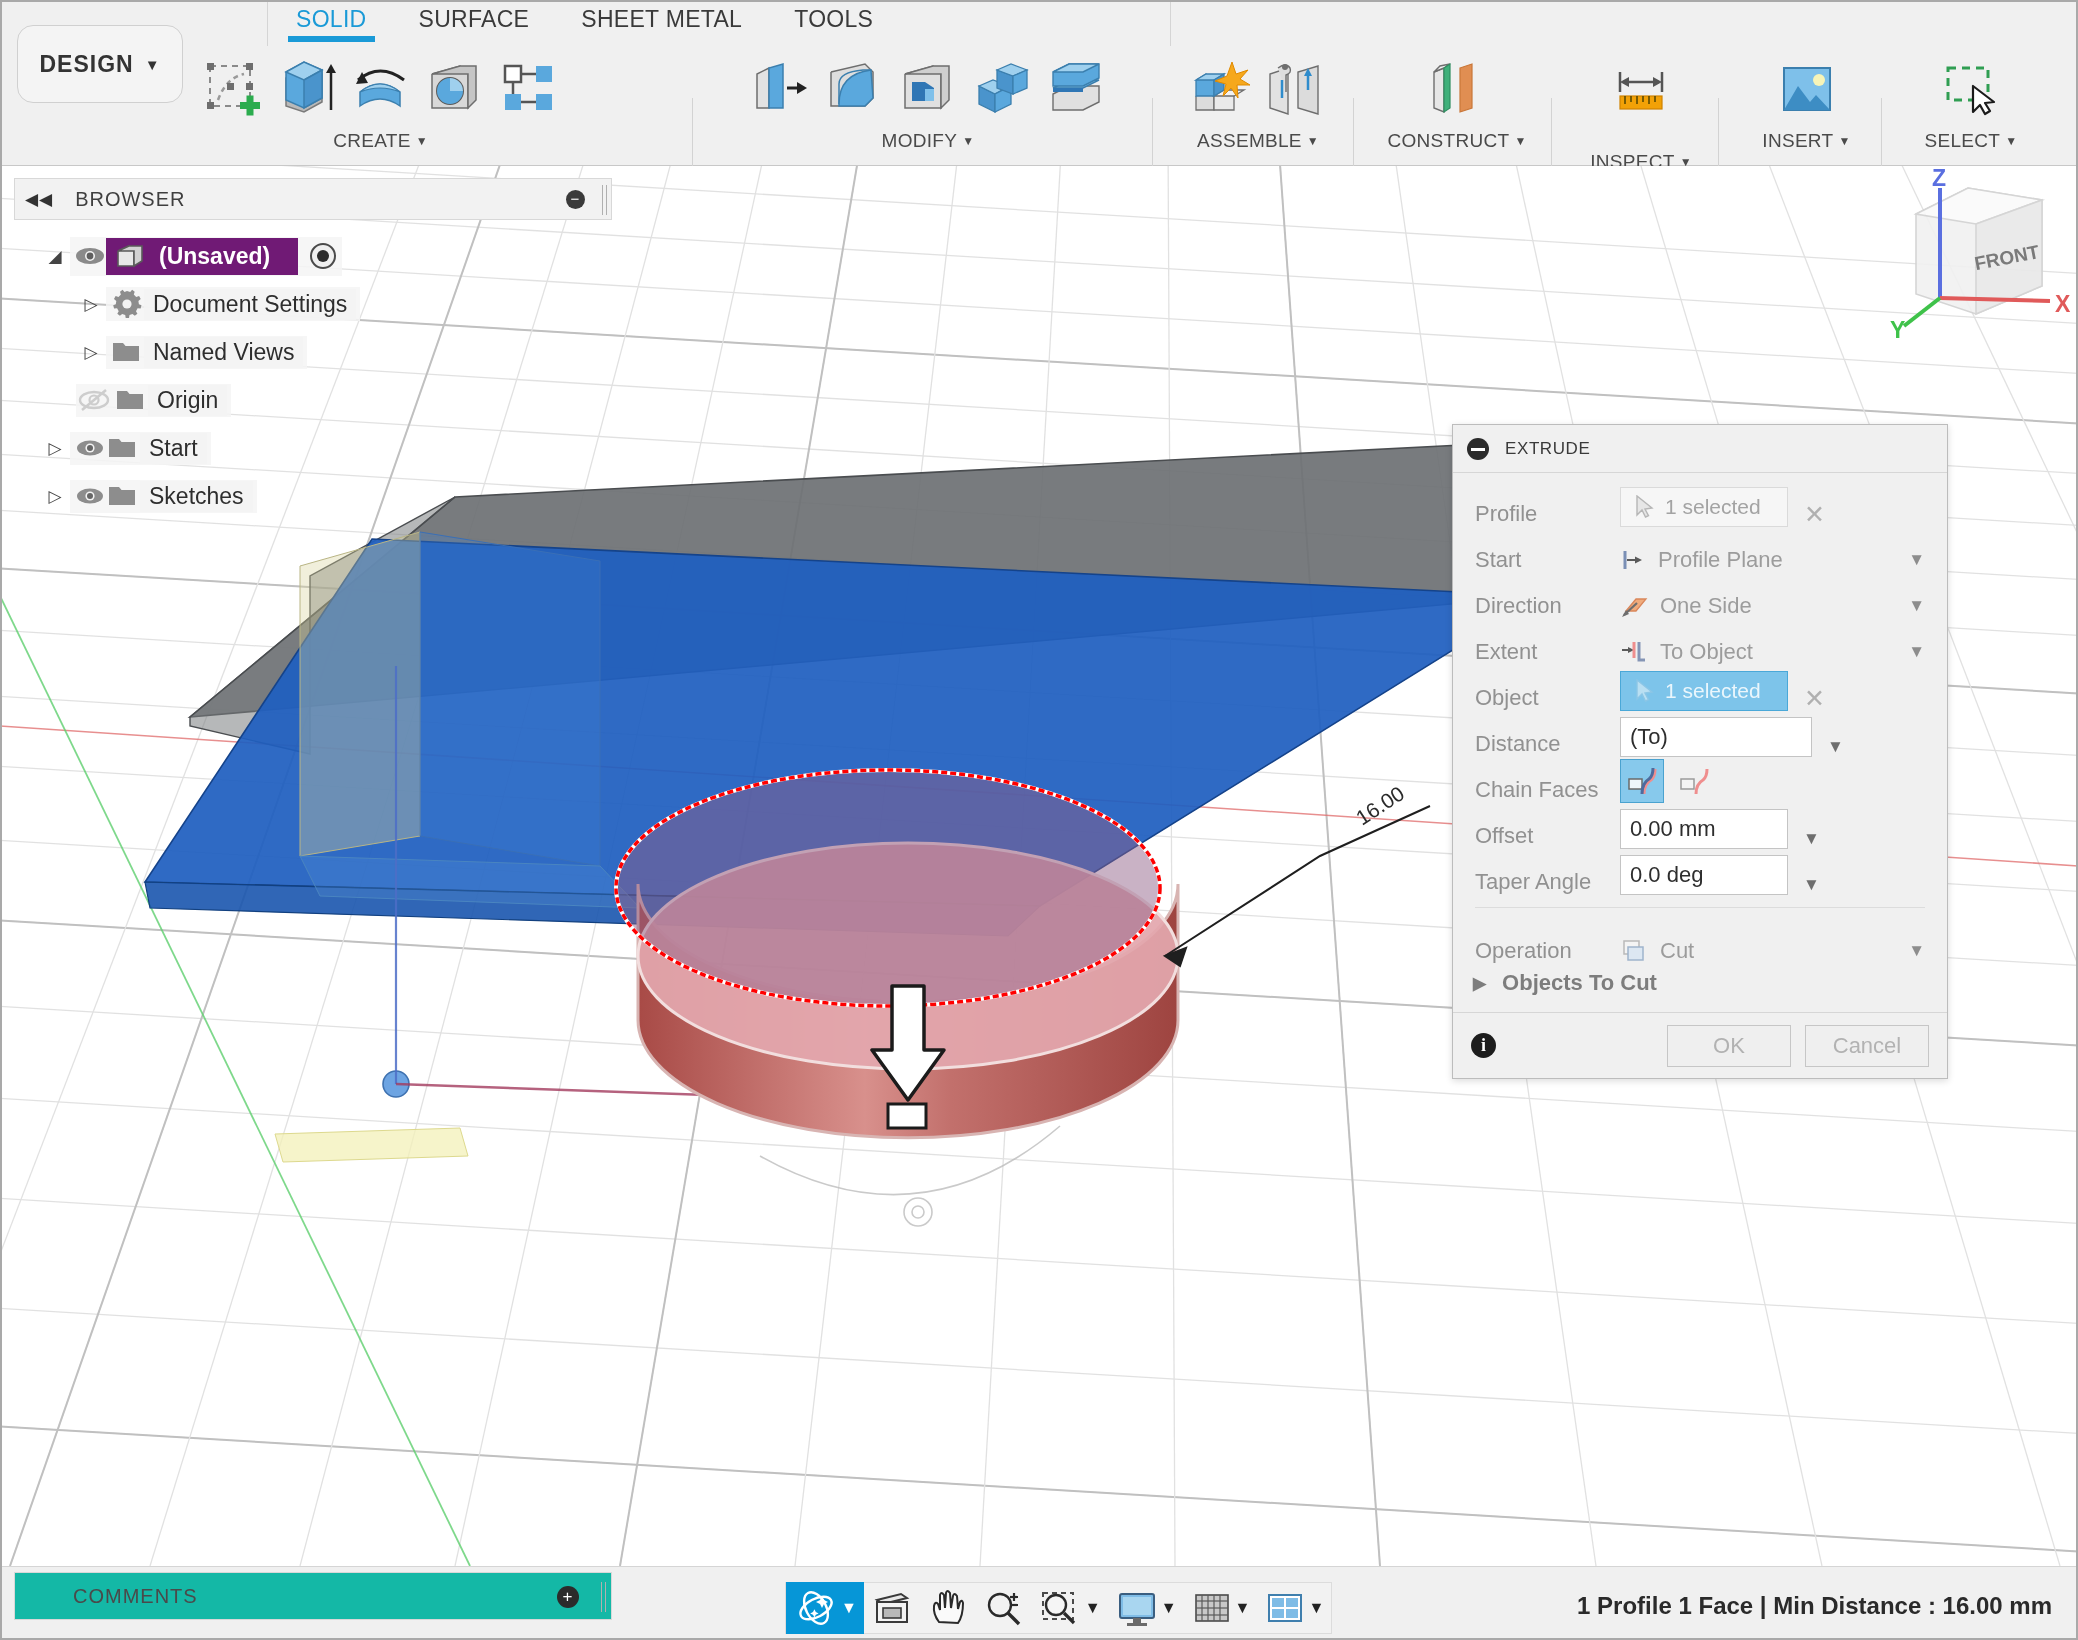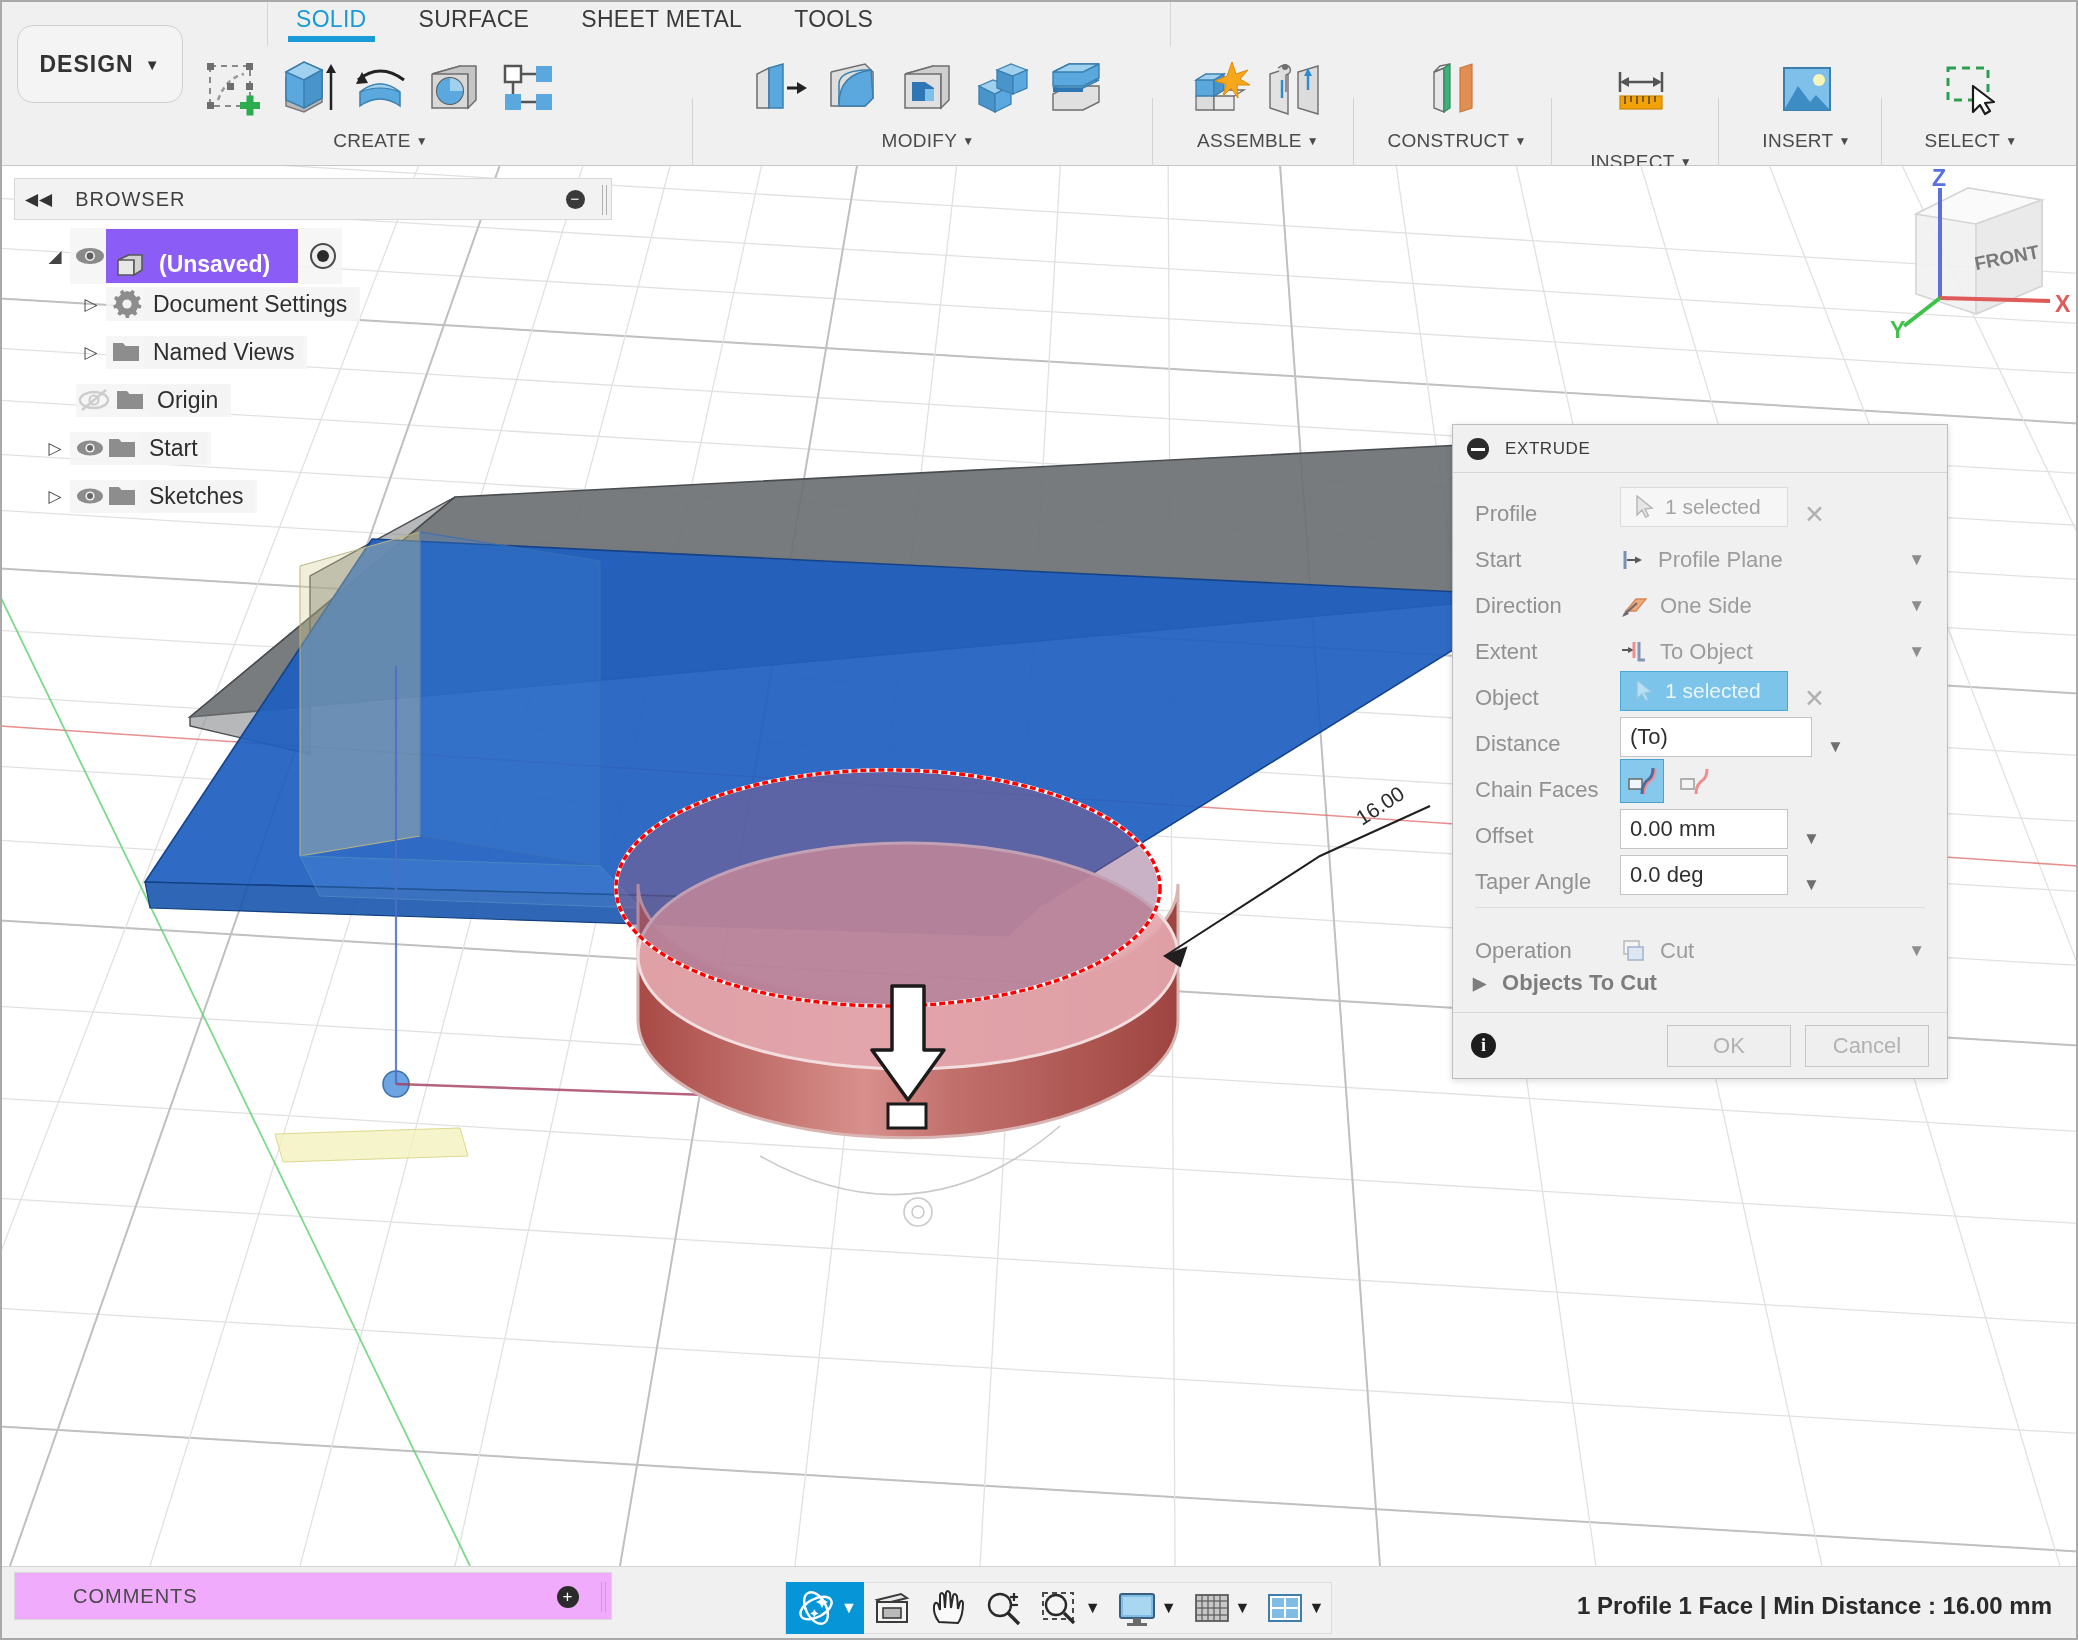--- a/index.html
+++ b/index.html
@@ -139,22 +139,22 @@
   }
   .trow .arrow {
     width: 30px; text-align: center;
     font-size: 17px; color: #444;
   }
   .trow .lbl {
     background: rgba(244,244,244,0.88);
     padding: 2px 9px;
   }
   .trow.root .lbl {
-    background: #8b5cf6; color: #ffffff; font-weight: bold;
-    padding: 22px 28px 5px 9px;
+    background: #701a75; color: #ffffff; font-weight: bold;
+    padding: 5px 28px 5px 9px;
   }
   .chip {
     background: rgba(244,244,244,0.86);
     display: flex; align-items: center; padding: 1px 4px;
   }
 
   
   .extrude {
     position: absolute; left: 1452px; top: 424px;
     width: 496px;
@@ -254,21 +254,21 @@
     border: 1px solid #c6c6c6; background: #efefef;
     font-size: 22px; color: #b2b2b2;
     display: flex; align-items: center; justify-content: center;
     margin-left: 14px; cursor: pointer;
   }
 
   
   .comments {
     position: absolute; left: 14px; top: 1572px;
     width: 598px; height: 48px;
-    background: #f0abfc; border: 1px solid #d8d8d8;
+    background: #14b8a6; border: 1px solid #d8d8d8;
     display: flex; align-items: center;
     font-size: 20px; color: #4a4a4a; letter-spacing: 1px;
     padding-left: 58px;
   }
   .comments .plus {
     position: absolute; right: 32px; top: 13px;
     width: 22px; height: 22px; border-radius: 50%;
     background: #2b2b2b; color: #fff;
     font-size: 17px; line-height: 21px; text-align: center;
     cursor: pointer;

